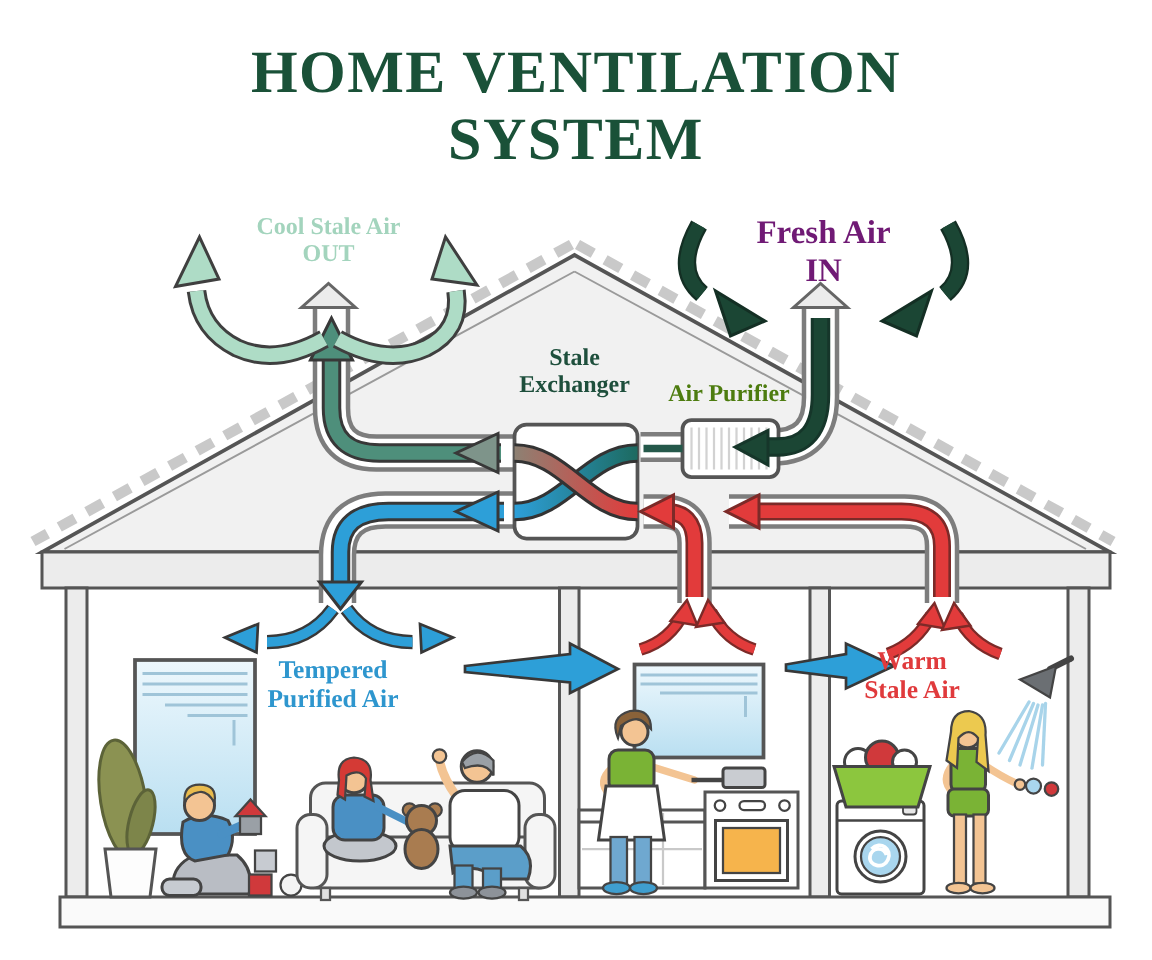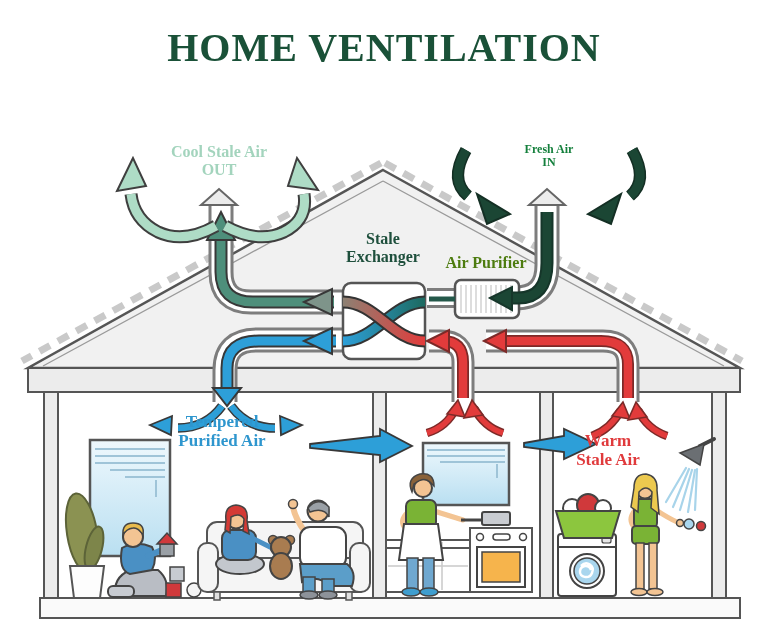--- a/index.html
+++ b/index.html
@@ -3,24 +3,24 @@
 <meta charset="utf-8">
 <style>
   html,body{margin:0;padding:0;background:#ffffff;}
   .stage{position:relative;width:768px;height:640px;background:#ffffff;overflow:hidden;
          font-family:"Liberation Serif", "DejaVu Serif", serif;}
   .stage svg{position:absolute;left:0;top:0;}
   .lbl{position:absolute;text-align:center;font-weight:bold;line-height:1.12;
        transform:translateX(-50%);white-space:nowrap;}
   .title{left:384px;top:26px;font-size:40px;letter-spacing:1px;color:#1a5138;line-height:1.12;}
   .lbl-cool{left:219px;top:143px;font-size:16px;color:#a3d4bd;}
-  .lbl-fresh{left:549px;top:143px;font-size:12px;color:#15803d;}
+  .lbl-fresh{left:549px;top:143px;font-size:22px;color:#701a75;}
   .lbl-he{left:383px;top:230px;font-size:16px;color:#1e4f3c;}
   .lbl-ap{left:486px;top:254px;font-size:16px;color:#4d7c0f;}
-  .lbl-tempered{left:222px;top:412px;font-size:17px;color:#2e96ce;}
+  .lbl-tempered{left:222px;top:437px;font-size:17px;color:#2e96ce;}
   .lbl-warm{left:608px;top:431px;font-size:17px;color:#e03a3c;}
 </style>
 </head>
 <body>
 
 <div class="stage">
 
 <svg width="768" height="640" viewBox="0 0 768 640">
   <defs>
     <linearGradient id="gradTeal" gradientUnits="userSpaceOnUse" x1="425" y1="0" x2="343" y2="0">
@@ -304,20 +304,21 @@
     <path d="M466,150 Q449,180 468,196" stroke="#1b4634" stroke-width="9"></path>
     <polygon points="510,214 477,194 487,224" fill="#1b4634" stroke="#142f24" stroke-width="2"></polygon>
     <path d="M632,150 Q649,180 630,196" stroke="#142f24" stroke-width="12"></path>
     <path d="M632,150 Q649,180 630,196" stroke="#1b4634" stroke-width="9"></path>
     <polygon points="588,214 621,194 611,224" fill="#1b4634" stroke="#142f24" stroke-width="2"></polygon>
   </g>
 </svg>
 
 <div class="lbl title">
   <div>HOME VENTILATION</div>
+  <div>SYSTEM</div>
 </div>
 
 <div class="lbl lbl-cool">
   <div>Cool Stale Air</div>
   <div>OUT</div>
 </div>
 
 <div class="lbl lbl-fresh">
   <div>Fresh Air</div>
   <div>IN</div>

